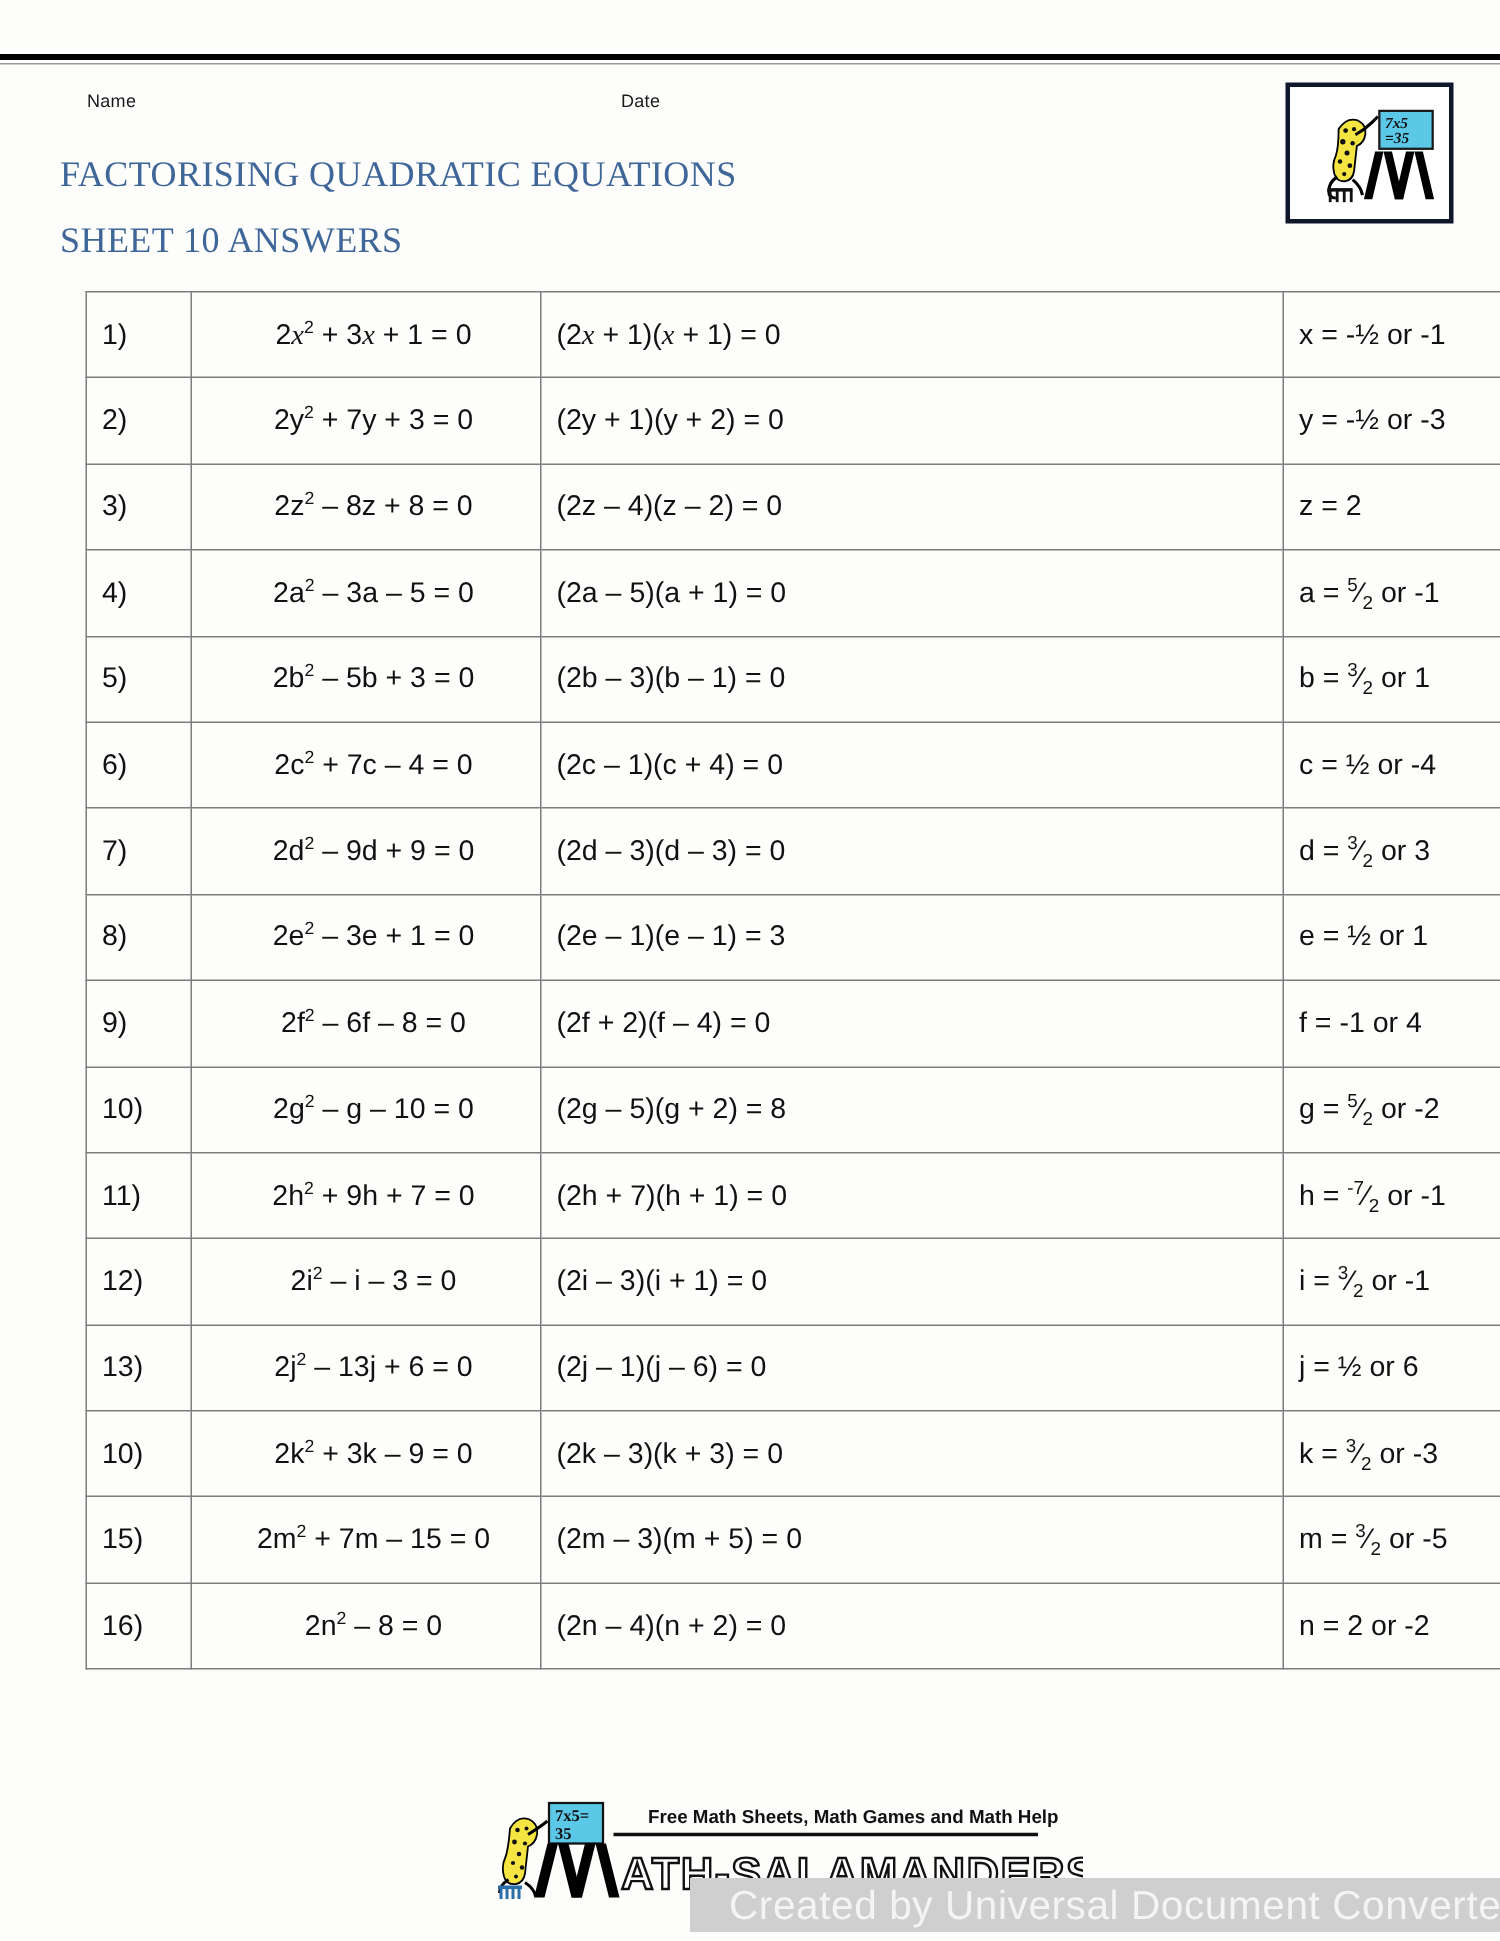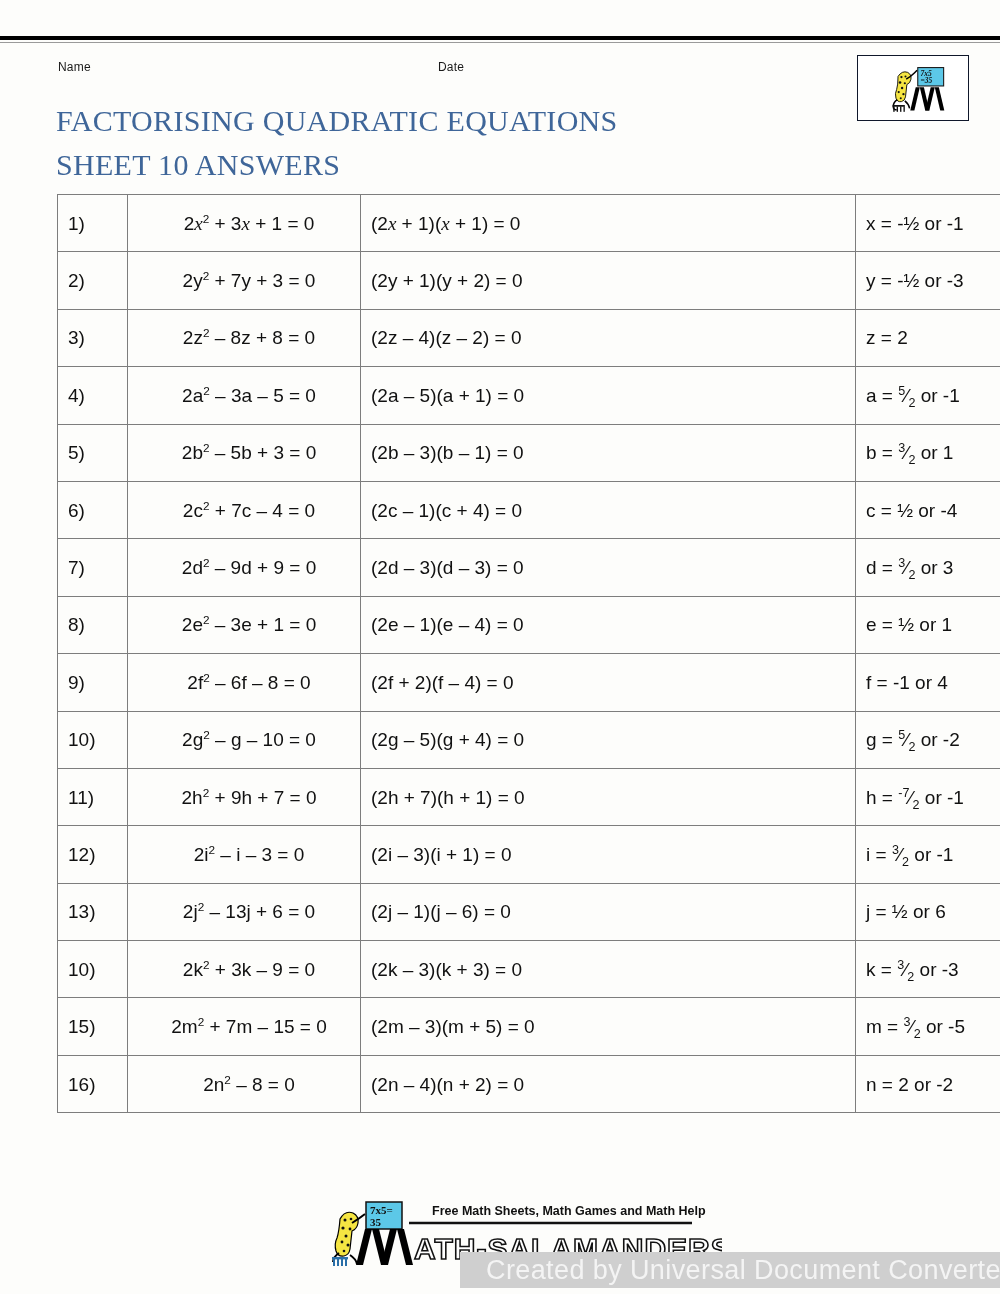--- a/index.html
+++ b/index.html
@@ -31,41 +31,41 @@
 
   
   .hdr-name, .hdr-date {
     position: absolute;
     top: 60px;
     font-size: 12px;
     color: #1a1a1a;
     letter-spacing: .2px;
   }
   .hdr-name { left: 58px; }
-  .hdr-date { left: 414px; margin-left: 24px; }
+  .hdr-date { left: 414px; }
 
   
   .title-1, .title-2 {
     position: absolute;
-    left: 56px;
+    left: 40px;
     font-family: "Liberation Serif", serif;
-    font-size: 30px;
+    font-size: 24px;
     color: #3f6699;
     letter-spacing: .3px;
     white-space: nowrap;
   }
   .title-1 { top: 104px; }
   .title-2 { top: 148px; }
 
   
   .corner-logo {
     position: absolute;
     left: 857px; top: 55px;
-    width: 112px; height: 66px;
-    border: 1px solid #0f172a;
+    width: 112px; height: 94px;
+    border: 3px solid #0f172a;
     background: #fff;
     box-sizing: border-box;
     font-style: italic;
   }
   .corner-logo svg { display:block; width:100%; height:100%; }
 
   
   .qtable {
     position: absolute;
     left: 57px; top: 194px;
@@ -212,33 +212,33 @@
       </tr>
       <tr>
         <td class="col-num">7)</td>
         <td class="col-eq">2<span class="">d</span><sup>2</sup> – 9d + 9 = 0</td>
         <td class="col-fact">(2d – 3)(d – 3) = 0</td>
         <td class="col-sol">d = <span class="frac-sup">3</span>⁄<span class="frac-sub">2</span> or 3</td>
       </tr>
       <tr>
         <td class="col-num">8)</td>
         <td class="col-eq">2<span class="">e</span><sup>2</sup> – 3e + 1 = 0</td>
-        <td class="col-fact">(2e – 1)(e – 4) = 0</td>
+        <td class="col-fact">(2e – 1)(e – 1) = 3</td>
         <td class="col-sol">e = ½ or 1</td>
       </tr>
       <tr>
         <td class="col-num">9)</td>
         <td class="col-eq">2<span class="">f</span><sup>2</sup> – 6f – 8 = 0</td>
         <td class="col-fact">(2f + 2)(f – 4) = 0</td>
         <td class="col-sol">f = -1 or 4</td>
       </tr>
       <tr>
         <td class="col-num">10)</td>
         <td class="col-eq">2<span class="">g</span><sup>2</sup> – g – 10 = 0</td>
-        <td class="col-fact">(2g – 5)(g + 4) = 0</td>
+        <td class="col-fact">(2g – 5)(g + 2) = 8</td>
         <td class="col-sol">g = <span class="frac-sup">5</span>⁄<span class="frac-sub">2</span> or -2</td>
       </tr>
       <tr>
         <td class="col-num">11)</td>
         <td class="col-eq">2<span class="">h</span><sup>2</sup> + 9h + 7 = 0</td>
         <td class="col-fact">(2h + 7)(h + 1) = 0</td>
         <td class="col-sol">h = <span class="frac-sup">-7</span>⁄<span class="frac-sub">2</span> or -1</td>
       </tr>
       <tr>
         <td class="col-num">12)</td>

